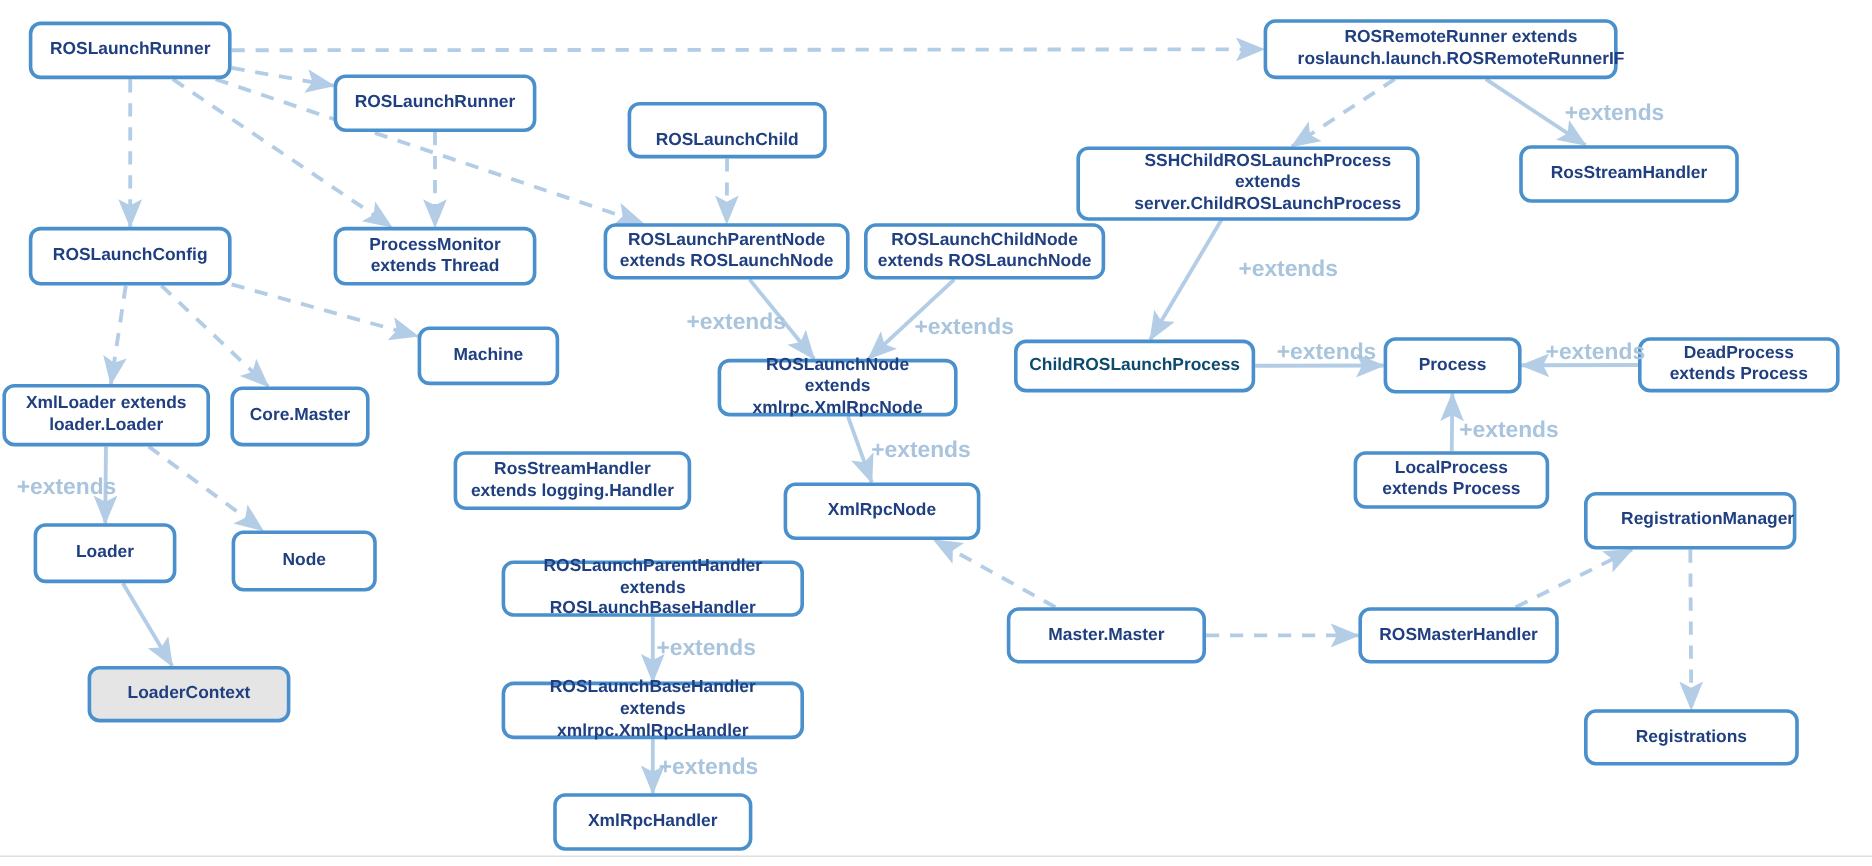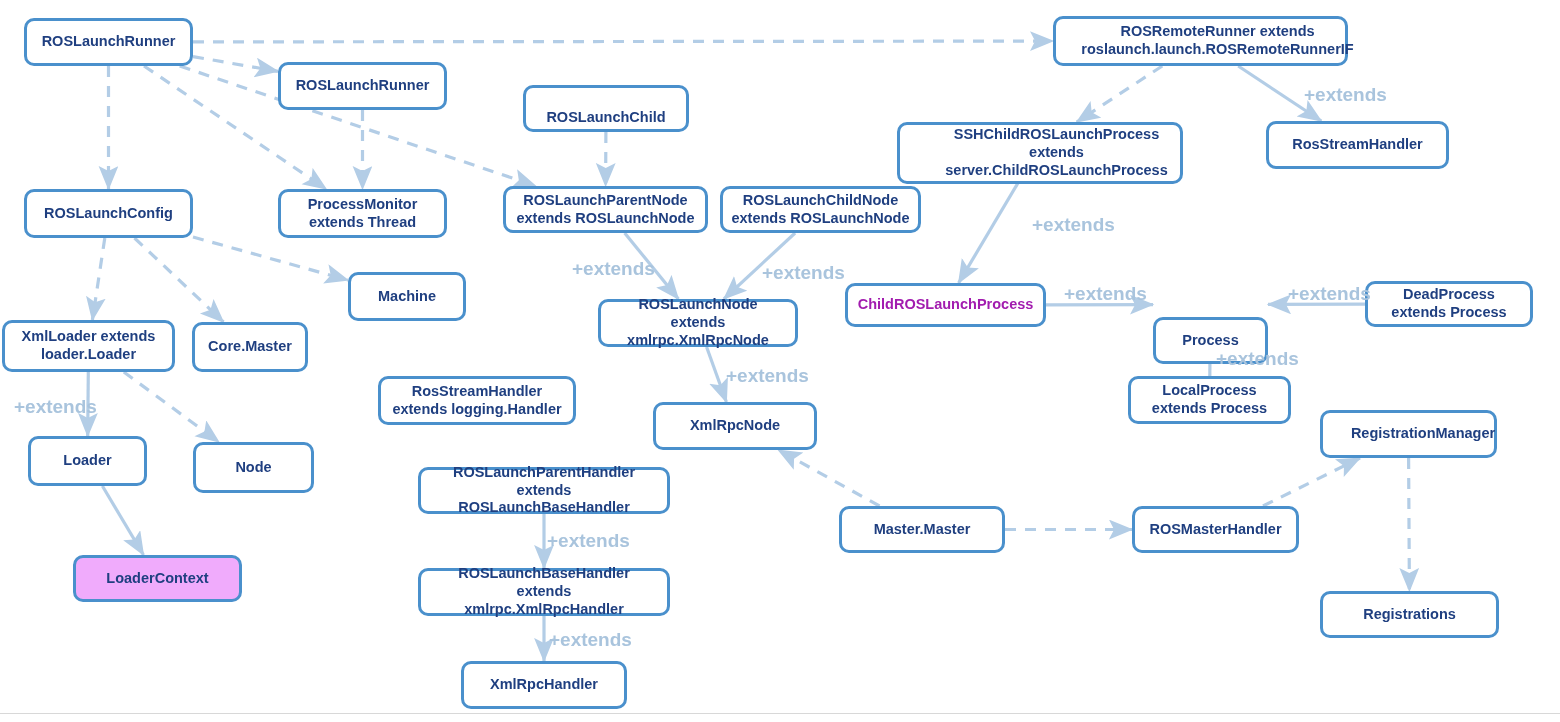--- a/index.html
+++ b/index.html
@@ -141,24 +141,24 @@
         <span>XmlLoader extends
 loader.Loader</span>
       </div>
       <div class="node" style="left: 192px; top: 322px; width: 116px; height: 50px; border-color: rgb(74, 144, 204); background: rgb(255, 255, 255); color: rgb(31, 63, 128);">
         <span>Core.Master</span>
       </div>
       <div class="node" style="left: 598px; top: 299px; width: 200px; height: 48px; border-color: rgb(74, 144, 204); background: rgb(255, 255, 255); color: rgb(31, 63, 128);">
         <span>ROSLaunchNode extends
 xmlrpc.XmlRpcNode</span>
       </div>
-      <div class="node" style="left: 845px; top: 283px; width: 201px; height: 44px; border-color: rgb(74, 144, 204); background: rgb(255, 255, 255); color: #a21caf;">
+      <div class="node" style="left: 845px; top: 283px; width: 201px; height: 44px; border-color: rgb(74, 144, 204); background: rgb(255, 255, 255); color: #0c4a6e;">
         <span>ChildROSLaunchProcess</span>
       </div>
-      <div class="node" style="left: 1153px; top: 281px; width: 115px; height: 47px; border-color: rgb(74, 144, 204); background: rgb(255, 255, 255); color: rgb(31, 63, 128); margin-top: 36px;">
+      <div class="node" style="left: 1153px; top: 281px; width: 115px; height: 47px; border-color: rgb(74, 144, 204); background: rgb(255, 255, 255); color: rgb(31, 63, 128);">
         <span>Process</span>
       </div>
       <div class="node" style="left: 1365px; top: 281px; width: 168px; height: 46px; border-color: rgb(74, 144, 204); background: rgb(255, 255, 255); color: rgb(31, 63, 128);">
         <span>DeadProcess
 extends Process</span>
       </div>
       <div class="node" style="left: 378px; top: 376px; width: 198px; height: 49px; border-color: rgb(74, 144, 204); background: rgb(255, 255, 255); color: rgb(31, 63, 128);">
         <span>RosStreamHandler
 extends logging.Handler</span>
       </div>
@@ -181,21 +181,21 @@
       <div class="node" style="left: 418px; top: 467px; width: 252px; height: 47px; border-color: rgb(74, 144, 204); background: rgb(255, 255, 255); color: rgb(31, 63, 128);">
         <span>ROSLaunchParentHandler
 extends ROSLaunchBaseHandler</span>
       </div>
       <div class="node" style="left: 839px; top: 506px; width: 166px; height: 47px; border-color: rgb(74, 144, 204); background: rgb(255, 255, 255); color: rgb(31, 63, 128);">
         <span>Master.Master</span>
       </div>
       <div class="node" style="left: 1132px; top: 506px; width: 167px; height: 47px; border-color: rgb(74, 144, 204); background: rgb(255, 255, 255); color: rgb(31, 63, 128);">
         <span>ROSMasterHandler</span>
       </div>
-      <div class="node" style="left: 73px; top: 555px; width: 169px; height: 47px; border-color: rgb(74, 144, 204); background: #f0abfc; color: rgb(31, 63, 128);">
+      <div class="node" style="left: 73px; top: 555px; width: 169px; height: 47px; border-color: rgb(74, 144, 204); background: #e5e5e5; color: rgb(31, 63, 128);">
         <span>LoaderContext</span>
       </div>
       <div class="node" style="left: 418px; top: 568px; width: 252px; height: 48px; border-color: rgb(74, 144, 204); background: rgb(255, 255, 255); color: rgb(31, 63, 128);">
         <span>ROSLaunchBaseHandler extends
 xmlrpc.XmlRpcHandler</span>
       </div>
       <div class="node" style="left: 1320px; top: 591px; width: 179px; height: 47px; border-color: rgb(74, 144, 204); background: rgb(255, 255, 255); color: rgb(31, 63, 128);">
         <span>Registrations</span>
       </div>
       <div class="node" style="left: 461px; top: 661px; width: 166px; height: 48px; border-color: rgb(74, 144, 204); background: rgb(255, 255, 255); color: rgb(31, 63, 128);">

